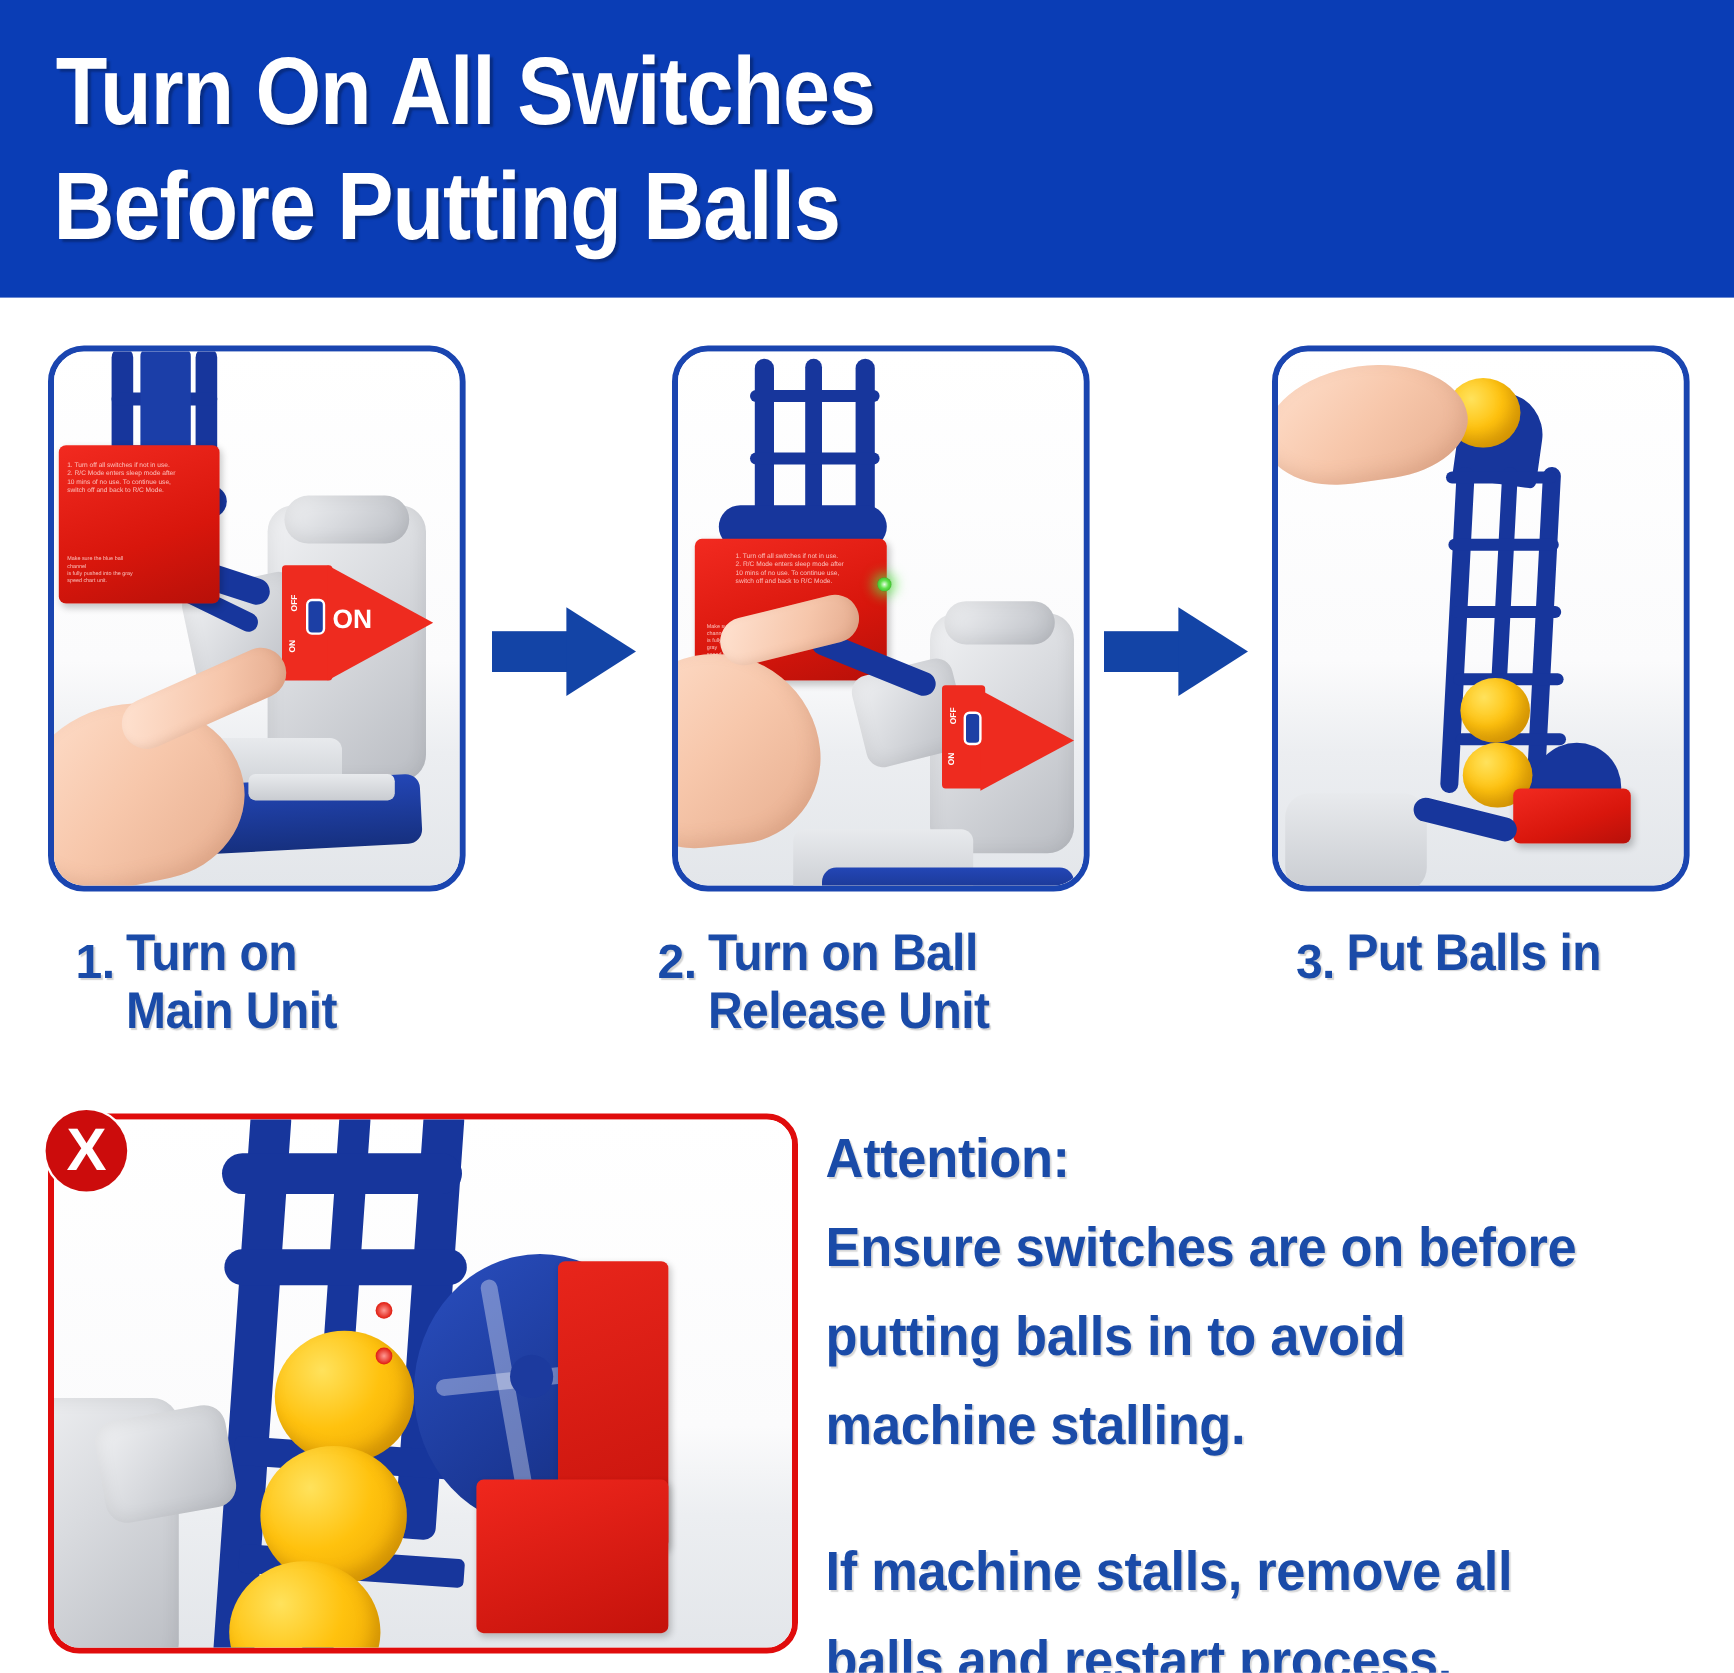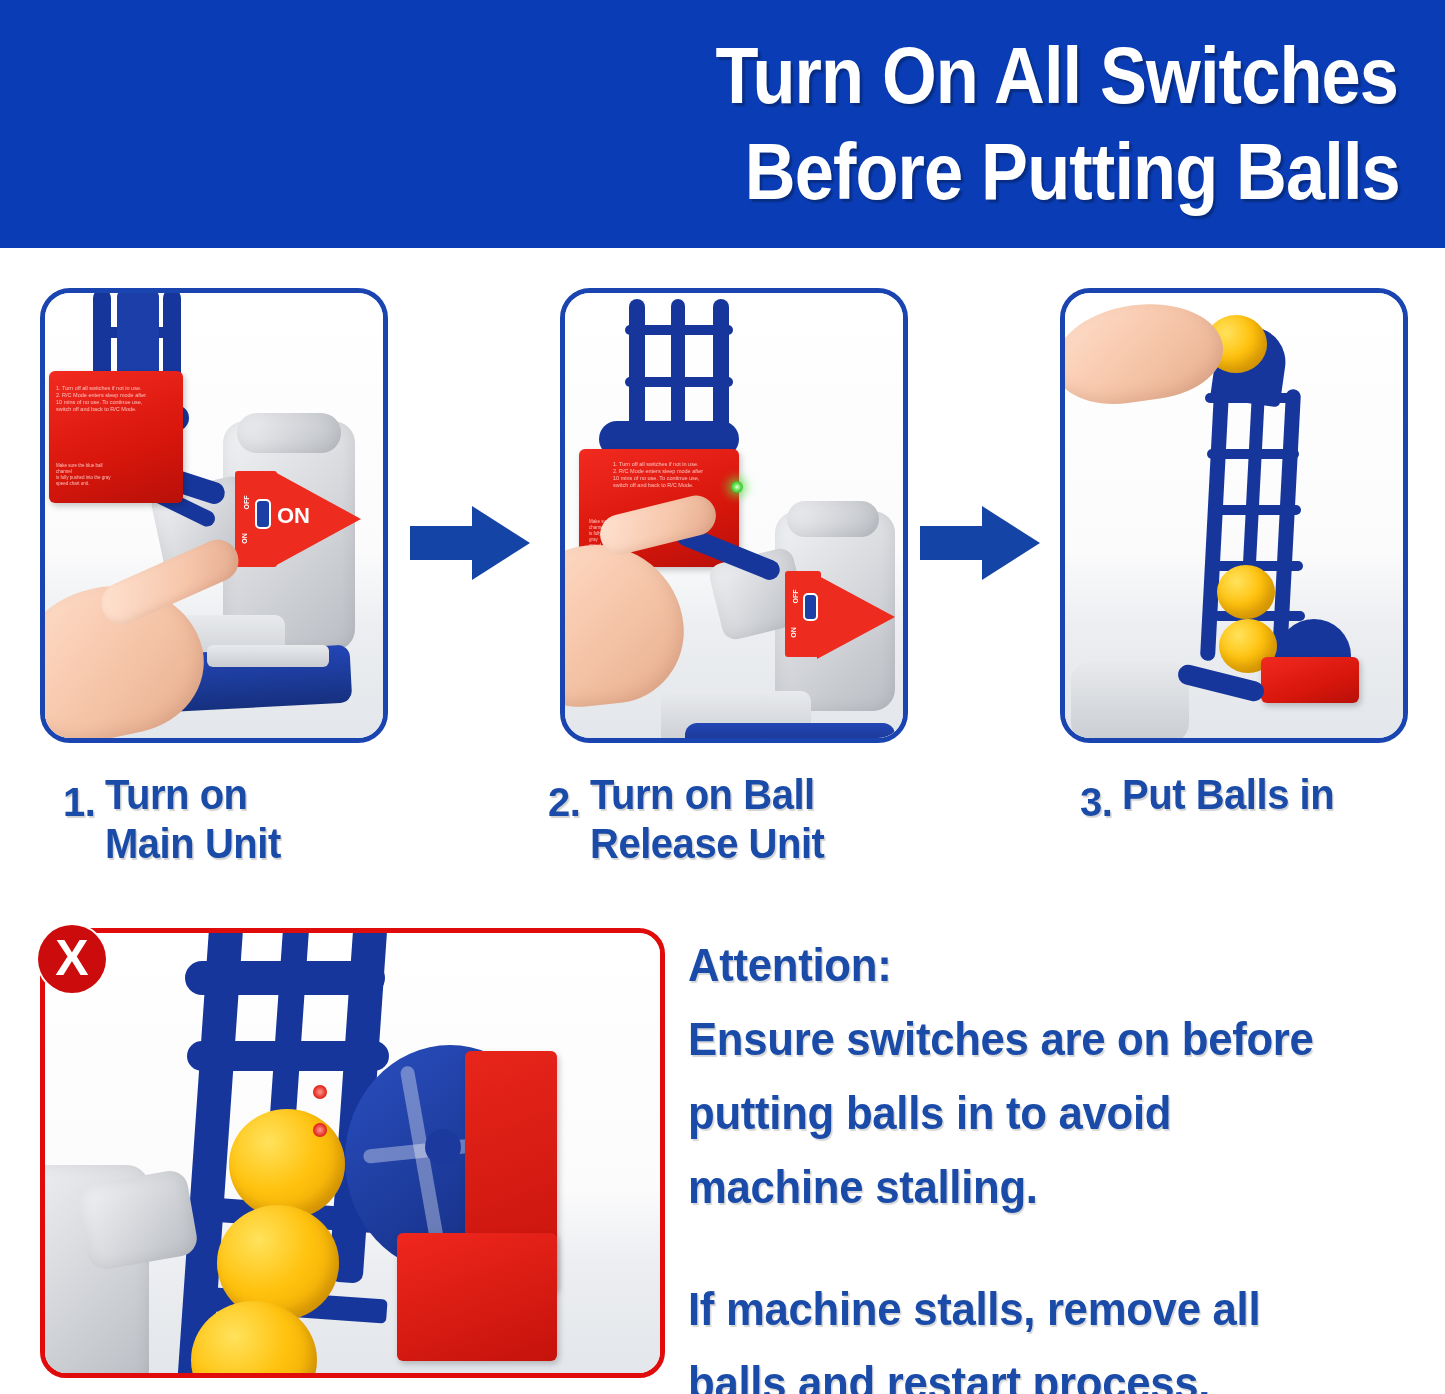--- a/index.html
+++ b/index.html
@@ -22,21 +22,21 @@
   
   .header-banner {
     position: absolute;
     left: 0;
     top: 0;
     width: 1445px;
     height: 248px;
     background: #0A3DB5;
     display: flex;
     flex-direction: column;
-    align-items: flex-end;
+    align-items: flex-start;
     justify-content: center;
   }
   .header-line {
     color: #ffffff;
     font-family: "Liberation Sans Narrow", "Liberation Sans", sans-serif;
     font-weight: bold;
     font-size: 80px;
     line-height: 96px;
     letter-spacing: -1px;
     transform: scaleX(0.88);

